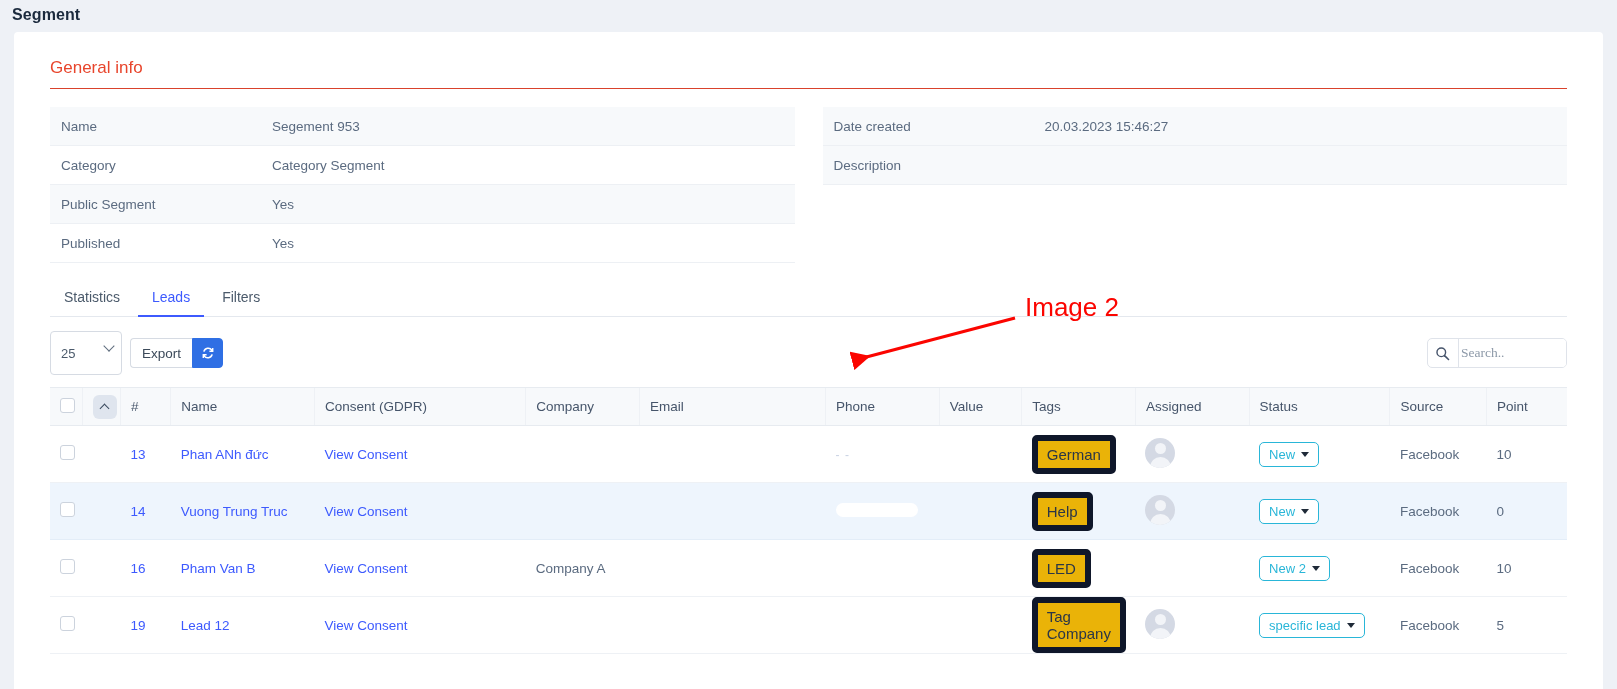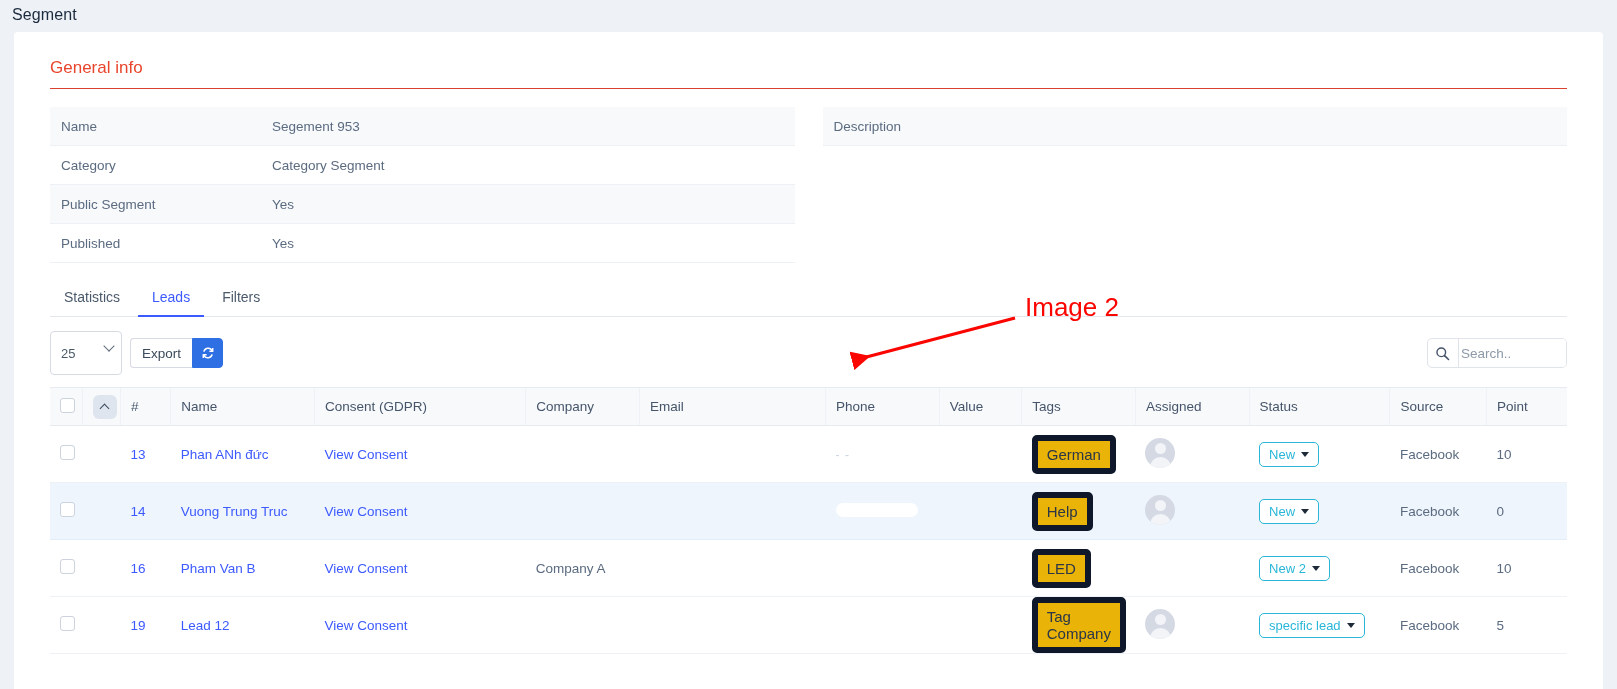--- a/index.html
+++ b/index.html
@@ -5,21 +5,21 @@
   * { box-sizing: border-box; }
   html, body {
     margin: 0; padding: 0;
     width: 1617px; height: 689px;
     background: #eef1f6;
     font-family: "Liberation Sans", sans-serif;
     overflow: hidden;
   }
   .page-title {
     font-size: 16px;
-    font-weight: normal;
+    font-weight: bold;
     color: #1b2a3d;
     padding: 6px 0 8px 12px;
     letter-spacing: .1px;
   }
   .card {
     position: relative;
     margin: 0 14px 0 14px;
     background: #ffffff;
     border-radius: 4px;
     height: 660px;
@@ -142,21 +142,21 @@
     border-right: 1px solid #dfe3ea;
     color: #45536a;
   }
   .search-input {
     border: none; outline: none;
     height: 100%;
     padding-left: 2px;
     font-size: 13.5px;
     color: #3c4a5a;
     width: 100%;
-    font-family: Liberation Sans, sans-serif;
+    font-family: Liberation Serif, serif;
   }
   .search-input::placeholder { color: #8d99a8; }
 
   
   .table-wrap { margin: 12px 36px 0 36px; }
   table { border-collapse: collapse; width: 100%; table-layout: fixed; }
   thead th {
     background: #f7f9fb;
     font-weight: normal;
     font-size: 13.5px;
@@ -303,20 +303,24 @@
         <div class="info-label">Public Segment</div>
         <div class="info-value">Yes</div>
       </div>
       <div class="info-row">
         <div class="info-label">Published</div>
         <div class="info-value">Yes</div>
       </div>
     </div>
 
     <div class="info-col">
+      <div class="info-row alt">
+        <div class="info-label">Date created</div>
+        <div class="info-value">20.03.2023 15:46:27</div>
+      </div>
       <div class="info-row alt">
         <div class="info-label">Description</div>
         <div class="info-value"></div>
       </div>
     </div>
   </div>
 
   <div class="tabs">
     <div class="tab">Statistics</div>
     <div class="tab active">Leads</div>

